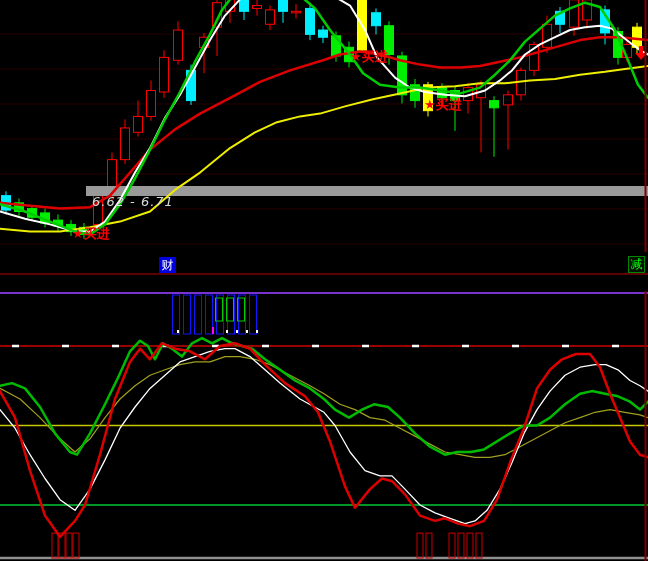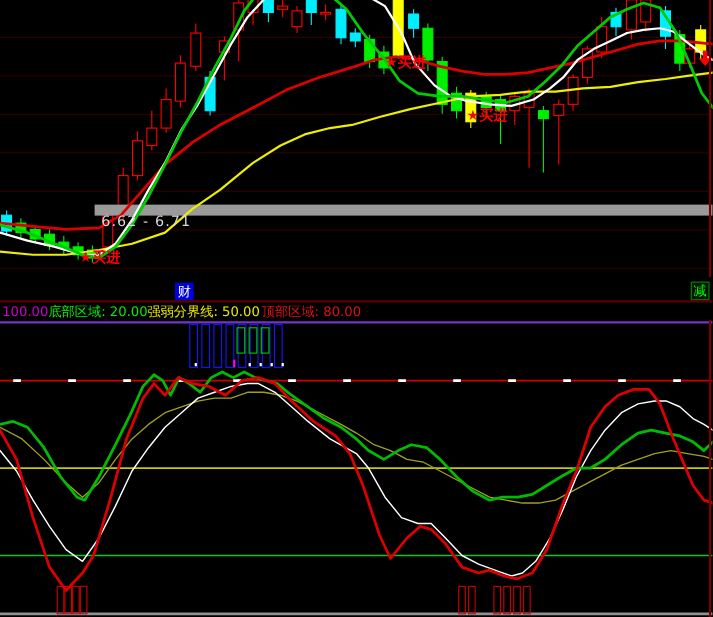--- a/index.html
+++ b/index.html
@@ -2,21 +2,21 @@
 <html><head>
 <meta charset="utf-8">
 <style>
   html,body{margin:0;padding:0;background:#000;}
   .screen{position:relative;width:648px;height:561px;background:#000;overflow:hidden;
           font-family:"DejaVu Sans",sans-serif;}
   svg{position:absolute;left:0;display:block;}
   #main-svg{top:0;}
   #ind-svg{top:291px;}
   .band-label{position:absolute;left:92px;top:194px;font-size:13px;color:#d8d8d8;
-              letter-spacing:1px;z-index:5;}
+              letter-spacing:1px;z-index:5;font-style:italic;}
   .info-bar{position:absolute;top:252px;left:0;width:648px;height:21px;background:#000;}
   .tab-cai{position:absolute;left:159px;top:5px;width:17px;height:16px;background:#0000dd;
            color:#fff;font-size:12px;line-height:16px;text-align:center;cursor:pointer;}
   .btn-jian{position:absolute;right:3px;top:4px;width:15px;height:15px;color:#00ff00;
             border:1px solid #008800;background:#001400;font-size:12px;line-height:14px;
             text-align:center;cursor:pointer;}
   .separator{position:absolute;top:273px;left:0;width:648px;height:2px;background:#5c0000;}
   .params{position:absolute;top:276px;left:0;width:648px;height:14px;font-size:12px;
           line-height:14px;white-space:nowrap;}
   .params span{position:absolute;top:0;}
@@ -159,26 +159,20 @@
 
   <div class="band-label">6.62 - 6.71</div>
 
   <div class="info-bar">
     <div class="tab-cai">财</div>
     <div class="btn-jian">减</div>
   </div>
 
   <div class="separator"></div>
 
-  <div class="params">
-    <span class="p0" style="color: rgb(204, 0, 204);">100.00</span>
-    <span class="p1" style="color: rgb(0, 238, 0);">底部区域: 20.00</span>
-    <span class="p2" style="color: rgb(232, 232, 0);">强弱分界线: 50.00</span>
-    <span class="p3" style="color: rgb(221, 17, 17);">顶部区域: 80.00</span>
-  </div>
 
   <svg id="ind-svg" width="648" height="270" viewBox="0 0 648 270">
       <g>
         <line x1="0" y1="2" x2="648" y2="2" stroke="#7733cc" stroke-width="2"></line>
         <line x1="0" y1="55" x2="648" y2="55" stroke="#cc0000" stroke-width="1.5"></line>
         <line x1="0" y1="55" x2="648" y2="55" stroke="#ffffff" stroke-width="2.5" stroke-dasharray="7 43" stroke-dashoffset="-12"></line>
         <line x1="0" y1="134.5" x2="648" y2="134.5" stroke="#c8c800" stroke-width="1.5"></line>
         <line x1="0" y1="214" x2="648" y2="214" stroke="#00c832" stroke-width="1.5"></line>
         <line x1="0" y1="267" x2="648" y2="267" stroke="#909090" stroke-width="2.5"></line>
       </g>

